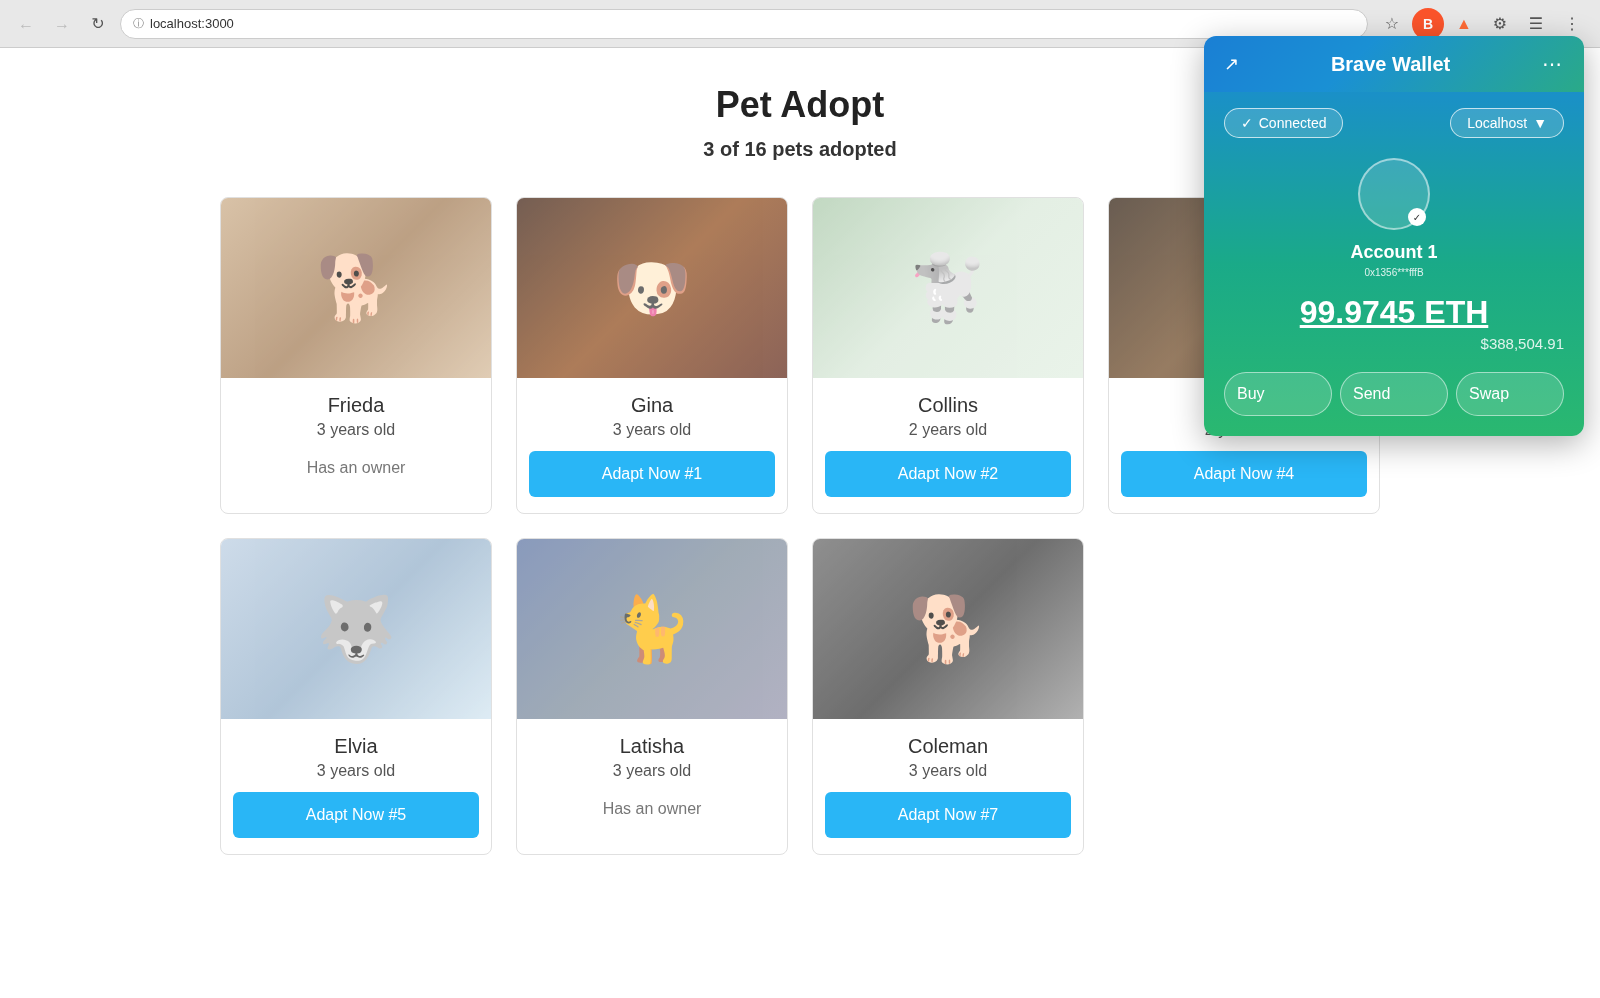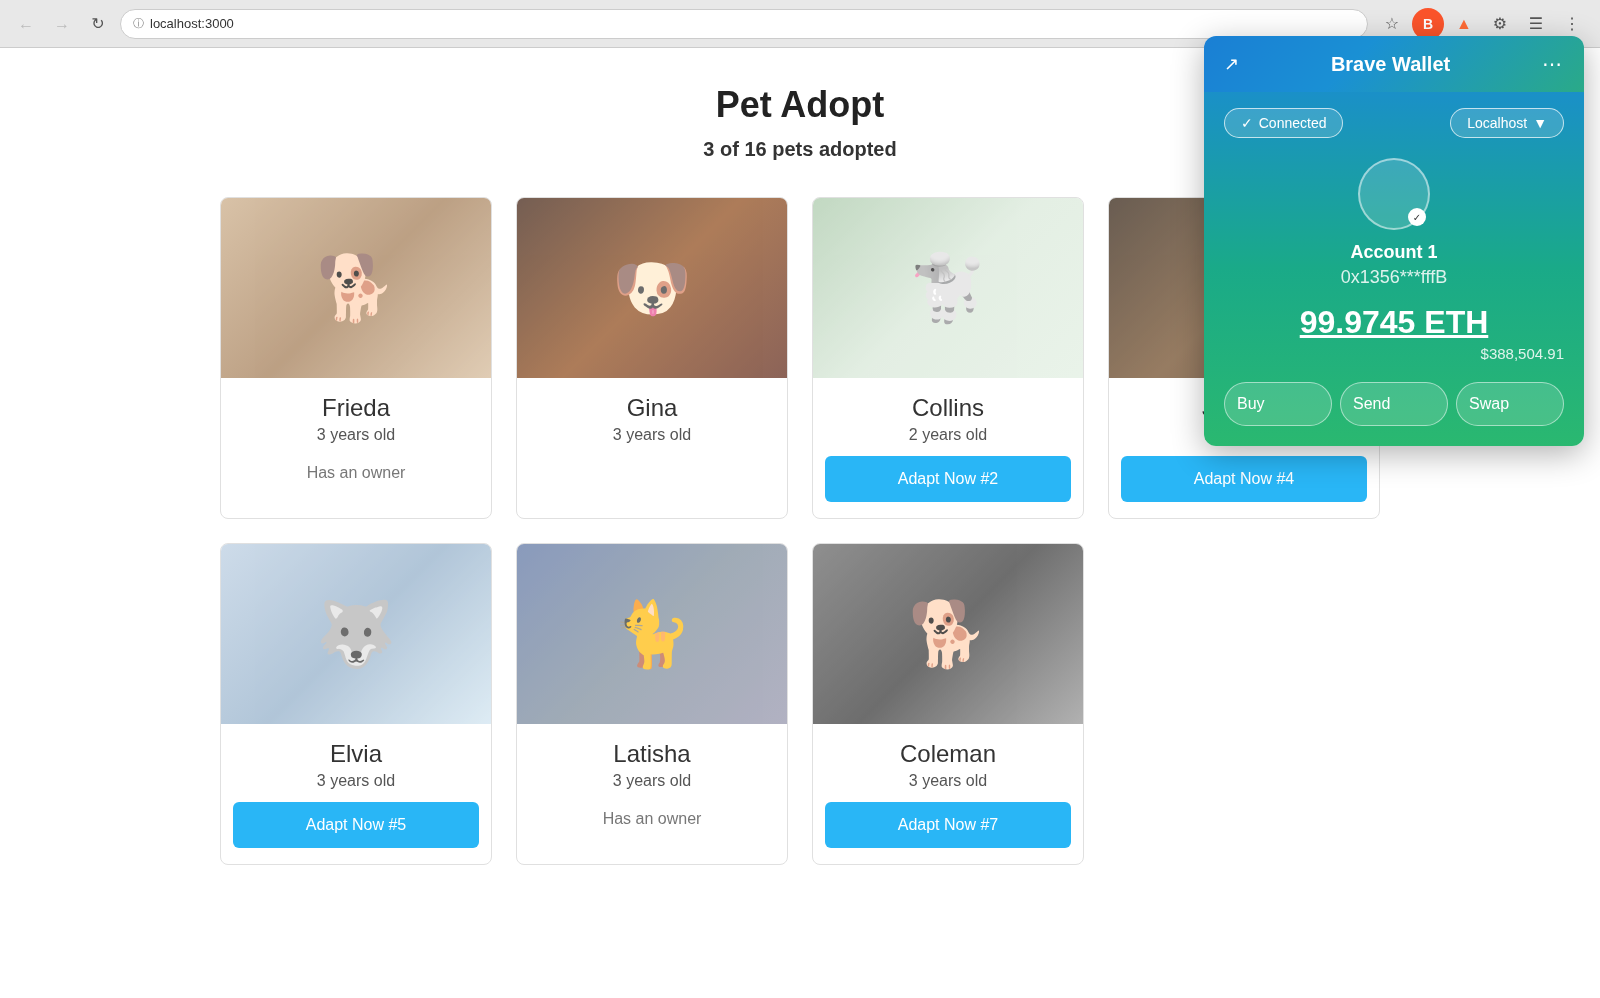--- a/index.html
+++ b/index.html
@@ -110,21 +110,21 @@
       border-radius: 8px;
       overflow: hidden;
       text-align: center;
     }
 
     .pet-info {
       padding: 16px 12px;
     }
 
     .pet-name {
-      font-size: 24px;
+      font-size: 20px;
       color: #333;
       margin-bottom: 4px;
     }
 
     .pet-age {
       font-size: 16px;
       color: #555;
       margin-bottom: 12px;
     }
 
@@ -270,21 +270,21 @@
 
     .account-name {
       color: white;
       font-size: 18px;
       font-weight: 700;
       margin-bottom: 4px;
     }
 
     .account-address {
       color: rgba(255,255,255,0.85);
-      font-size: 18px;
+      font-size: 10px;
     }
 
     .balance-eth {
       color: white;
       font-size: 32px;
       font-weight: 700;
       text-align: center;
       margin-bottom: 4px;
       text-decoration: underline;
     }
@@ -360,20 +360,21 @@
             <div class="pet-name">Frieda</div>
             <div class="pet-age">3 years old</div>
             <div class="has-owner">Has an owner</div>
           </div>
         </div>
         <div class="pet-card">
           <div class="dog-silhouette" style="background: linear-gradient(135deg, rgb(58, 26, 10) 0%, rgb(139, 69, 19) 50%, rgb(90, 32, 16) 100%);">🐶</div>
           <div class="pet-info">
             <div class="pet-name">Gina</div>
             <div class="pet-age">3 years old</div>
+            <button class="adopt-btn">Adapt Now #1</button>
           </div>
         </div>
         <div class="pet-card">
           <div class="dog-silhouette" style="background: linear-gradient(135deg, rgb(168, 200, 168) 0%, rgb(216, 232, 216) 50%, rgb(224, 238, 224) 100%);">🐩</div>
           <div class="pet-info">
             <div class="pet-name">Collins</div>
             <div class="pet-age">2 years old</div>
             <button class="adopt-btn">Adapt Now #2</button>
           </div>
         </div>

